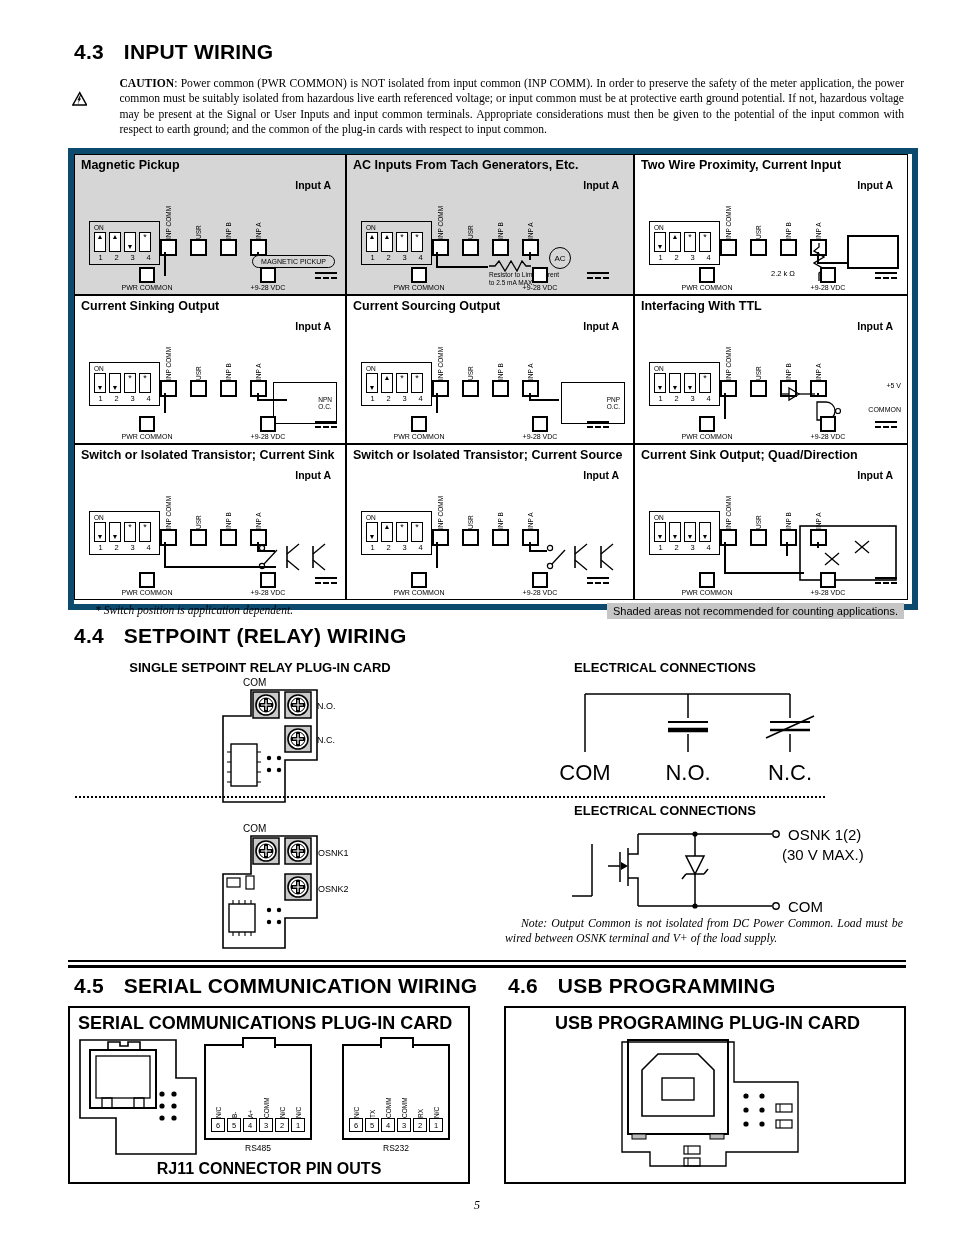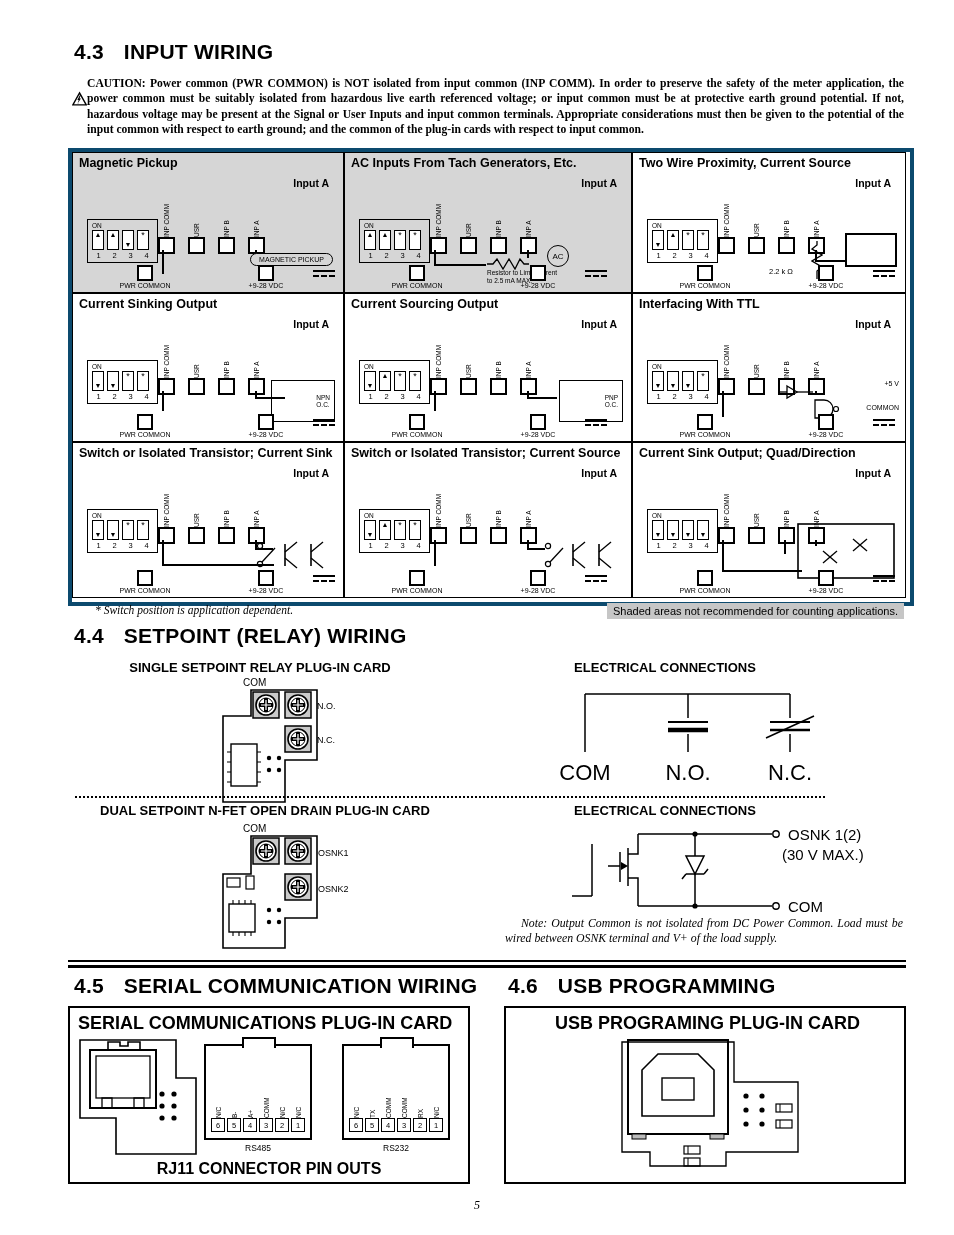--- a/index.html
+++ b/index.html
@@ -4,25 +4,25 @@
 <style>
   html,body{margin:0;padding:0;background:#888;}
   .page{position:relative;width:954px;height:1235px;background:#fff;color:#000;
         font-family:"Liberation Sans",sans-serif;overflow:hidden;}
   .abs{position:absolute;}
   
   .h-sec{position:absolute;font-weight:bold;font-size:21px;letter-spacing:.2px;}
   .h-sec .h-num{margin-right:14px;}
   .sub-title{position:absolute;font-weight:bold;font-size:13px;text-align:center;}
   
-  .caution{position:absolute;left:72px;top:74px;width:832px;display:flex;gap:0;font-weight:bold;}
+  .caution{position:absolute;left:72px;top:74px;width:832px;display:flex;gap:32px;}
   .caution-text{font-family:"Liberation Serif",serif;font-size:11.6px;line-height:1.32;
                 text-align:justify;padding-top:2px;}
   
-  .grid{position:absolute;left:68px;top:148px;width:838px;height:450px;border:4px solid #0c4a6e;
+  .grid{position:absolute;left:68px;top:148px;width:838px;height:450px;border:6px solid #0c4a6e;
         display:grid;grid-template-columns:272px 288px 274px;grid-template-rows:141px 149px 156px;}
   .cell{position:relative;border:1px solid #000;overflow:hidden;background:#fff;}
   .cell.shaded{background:#d6d6d6;}
   .cell-title{font-size:12.5px;font-weight:bold;margin:3px 0 0 6px;}
   .input-a{position:absolute;top:24px;right:14px;font-size:10.5px;font-weight:bold;}
   .terms{position:absolute;left:86px;top:46px;display:flex;gap:15px;}
   .term{display:flex;flex-direction:column;align-items:center;width:15px;}
   .term-label{writing-mode:vertical-rl;transform:rotate(180deg);font-size:6.5px;height:38px;
               display:flex;align-items:center;}
   .term-box{width:13px;height:13px;border:2px solid #000;background:#fff;}
@@ -224,21 +224,21 @@
           <div class="lab">PWR COMMON</div>
         </div>
       <div class="vdc">
           <div class="sq"></div>
           <div class="lab">+9-28 VDC</div>
         </div>
       <div class="dcsym"></div>
     </div>
 
     <div class="cell">
-      <div class="cell-title">Two Wire Proximity, Current Source</div>
+      <div class="cell-title">Two Wire Proximity, Current Input</div>
       <div class="input-a">Input A</div>
       <div class="terms">
           <div class="term">
             <div class="term-label">INP COMM</div>
             <div class="term-box"></div>
           </div>
           <div class="term">
             <div class="term-label">USR</div>
             <div class="term-box"></div>
           </div>
@@ -679,21 +679,20 @@
     <path d="M 230 42 H 270" stroke="#000" stroke-width="2"></path>
     <path d="M 230 50 H 270" stroke="#000" stroke-width="2.5"></path>
     <path d="M 226 58 L 274 36" stroke="#000" stroke-width="1.6"></path>
     <text x="45" y="100" font-size="22" text-anchor="middle">COM</text>
     <text x="148" y="100" font-size="22" text-anchor="middle">N.O.</text>
     <text x="250" y="100" font-size="22" text-anchor="middle">N.C.</text>
   </svg>
 
   <div class="dotted"></div>
 
-  <div class="sub-title" style="left:80px;top:803px;width:370px;">DUAL SETPOINT N-FET OPEN DRAIN PLUG-IN CARD</div>
   <svg class="abs" style="left:185px;top:822px;" width="170" height="134" viewBox="0 0 170 134">
     <text x="58" y="10" font-size="10">COM</text>
     <path d="M 38 52 H 66 V 14 H 132 V 96 H 100 V 126 H 38 Z" fill="none" stroke="#000" stroke-width="1.6"></path>
     <use href="#screw" x="68" y="16"></use>
     <use href="#screw" x="100" y="16"></use>
     <use href="#screw" x="100" y="52"></use>
     <text x="133" y="34" font-size="9">OSNK1</text>
     <text x="133" y="70" font-size="9">OSNK2</text>
     <rect x="42" y="56" width="13" height="9" fill="none" stroke="#000" stroke-width="1.2"></rect>
     <rect x="61" y="54" width="8" height="13" fill="none" stroke="#000" stroke-width="1.2"></rect>

